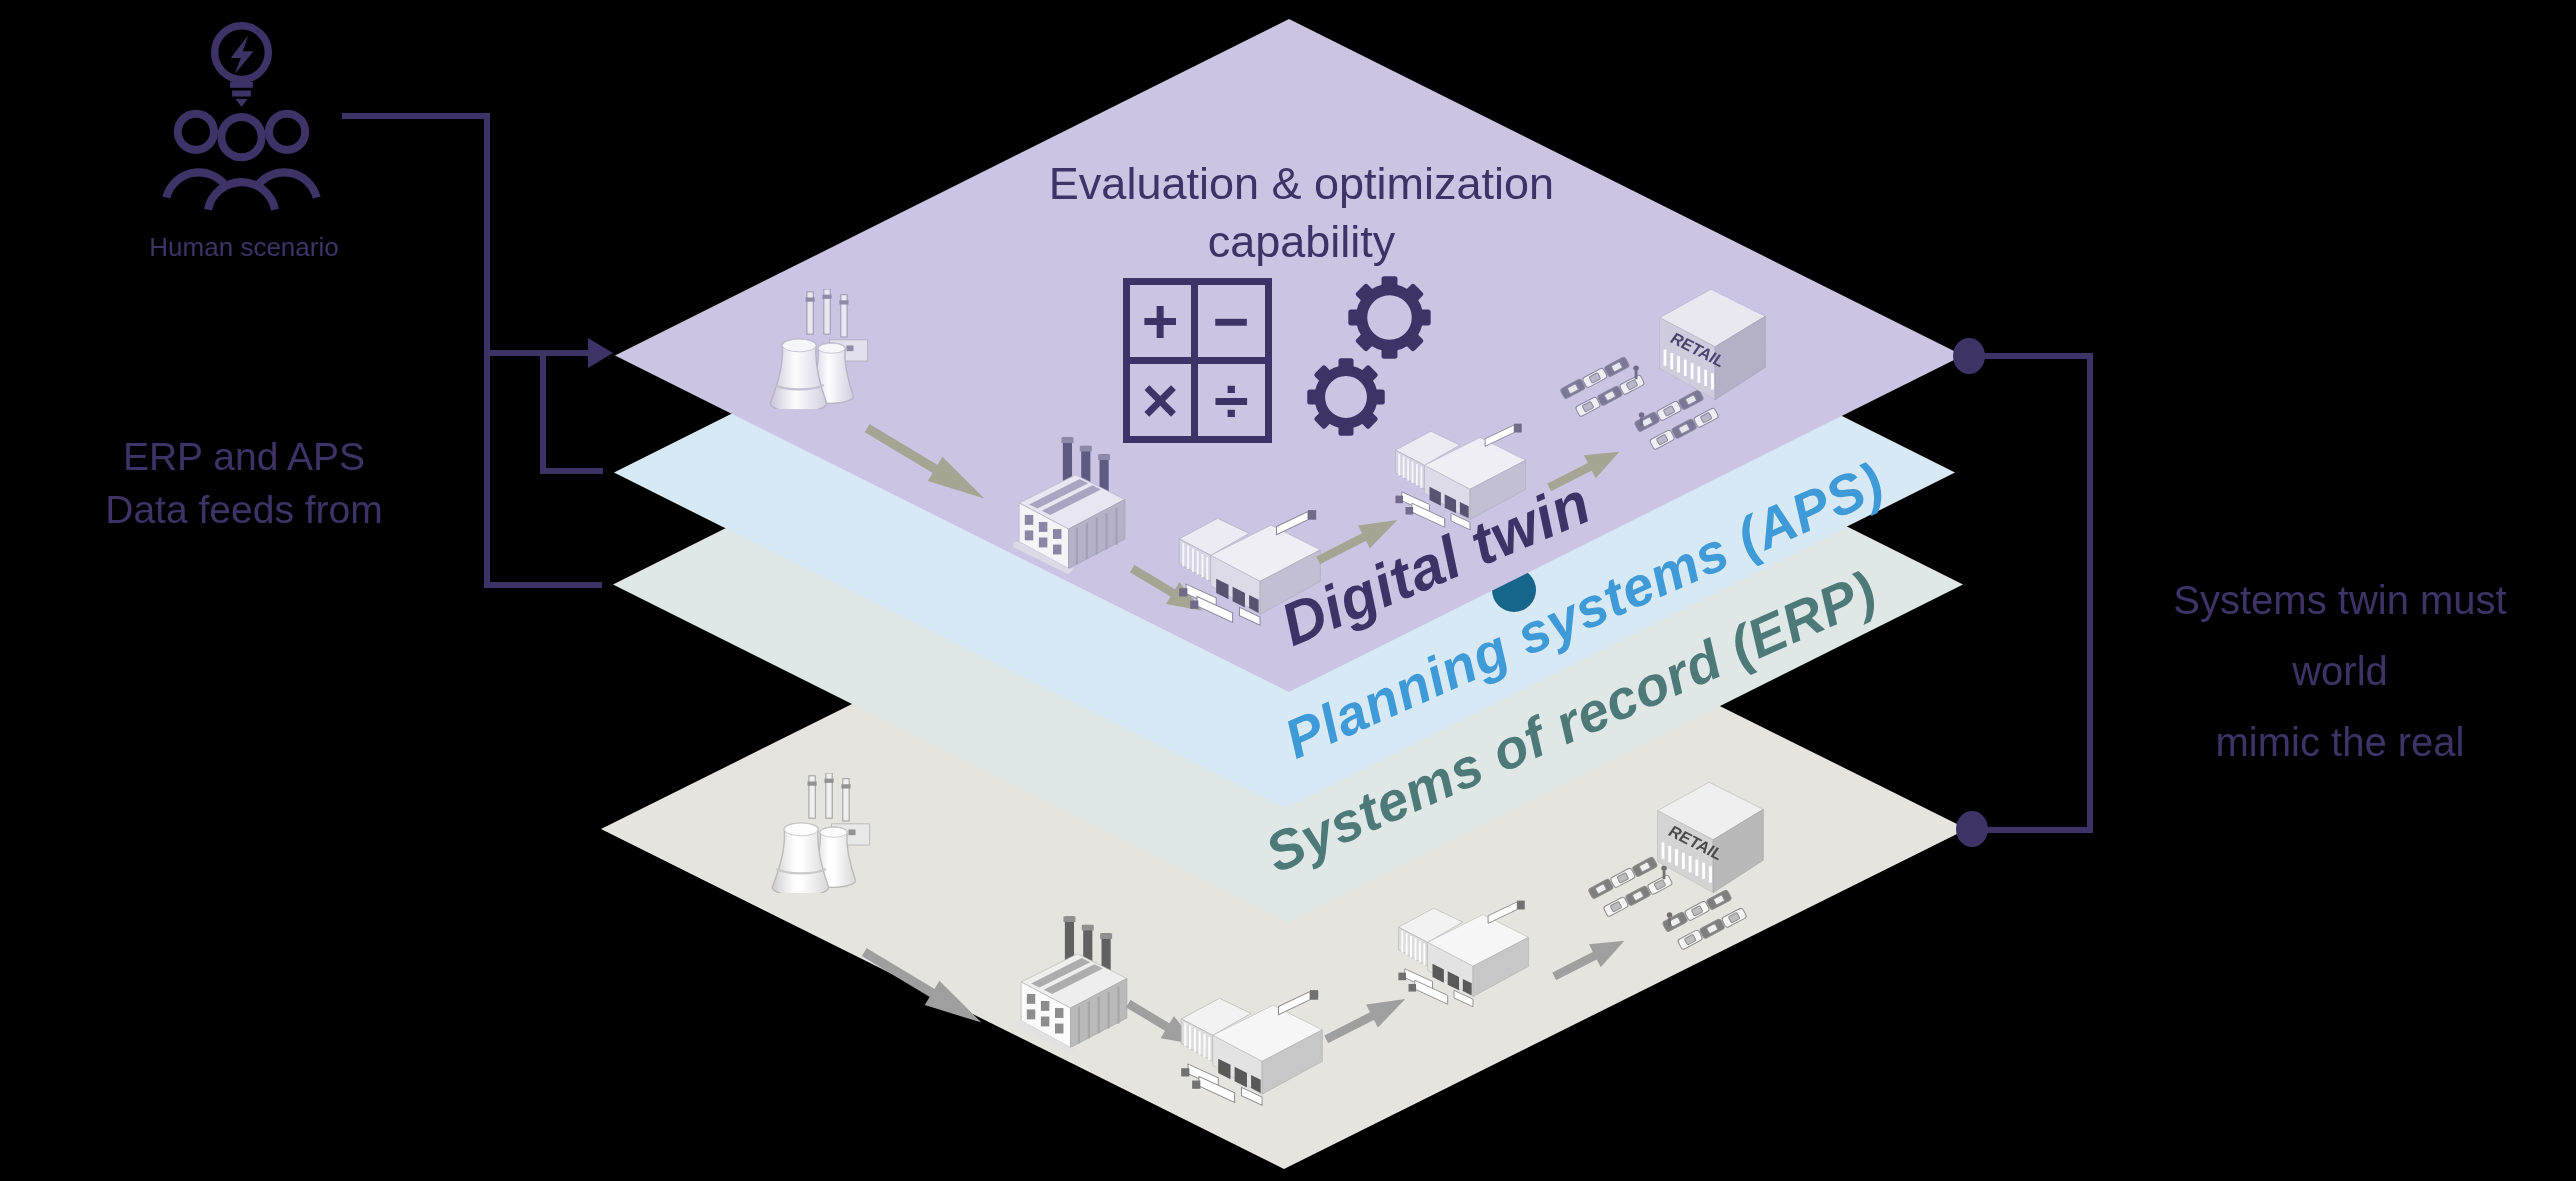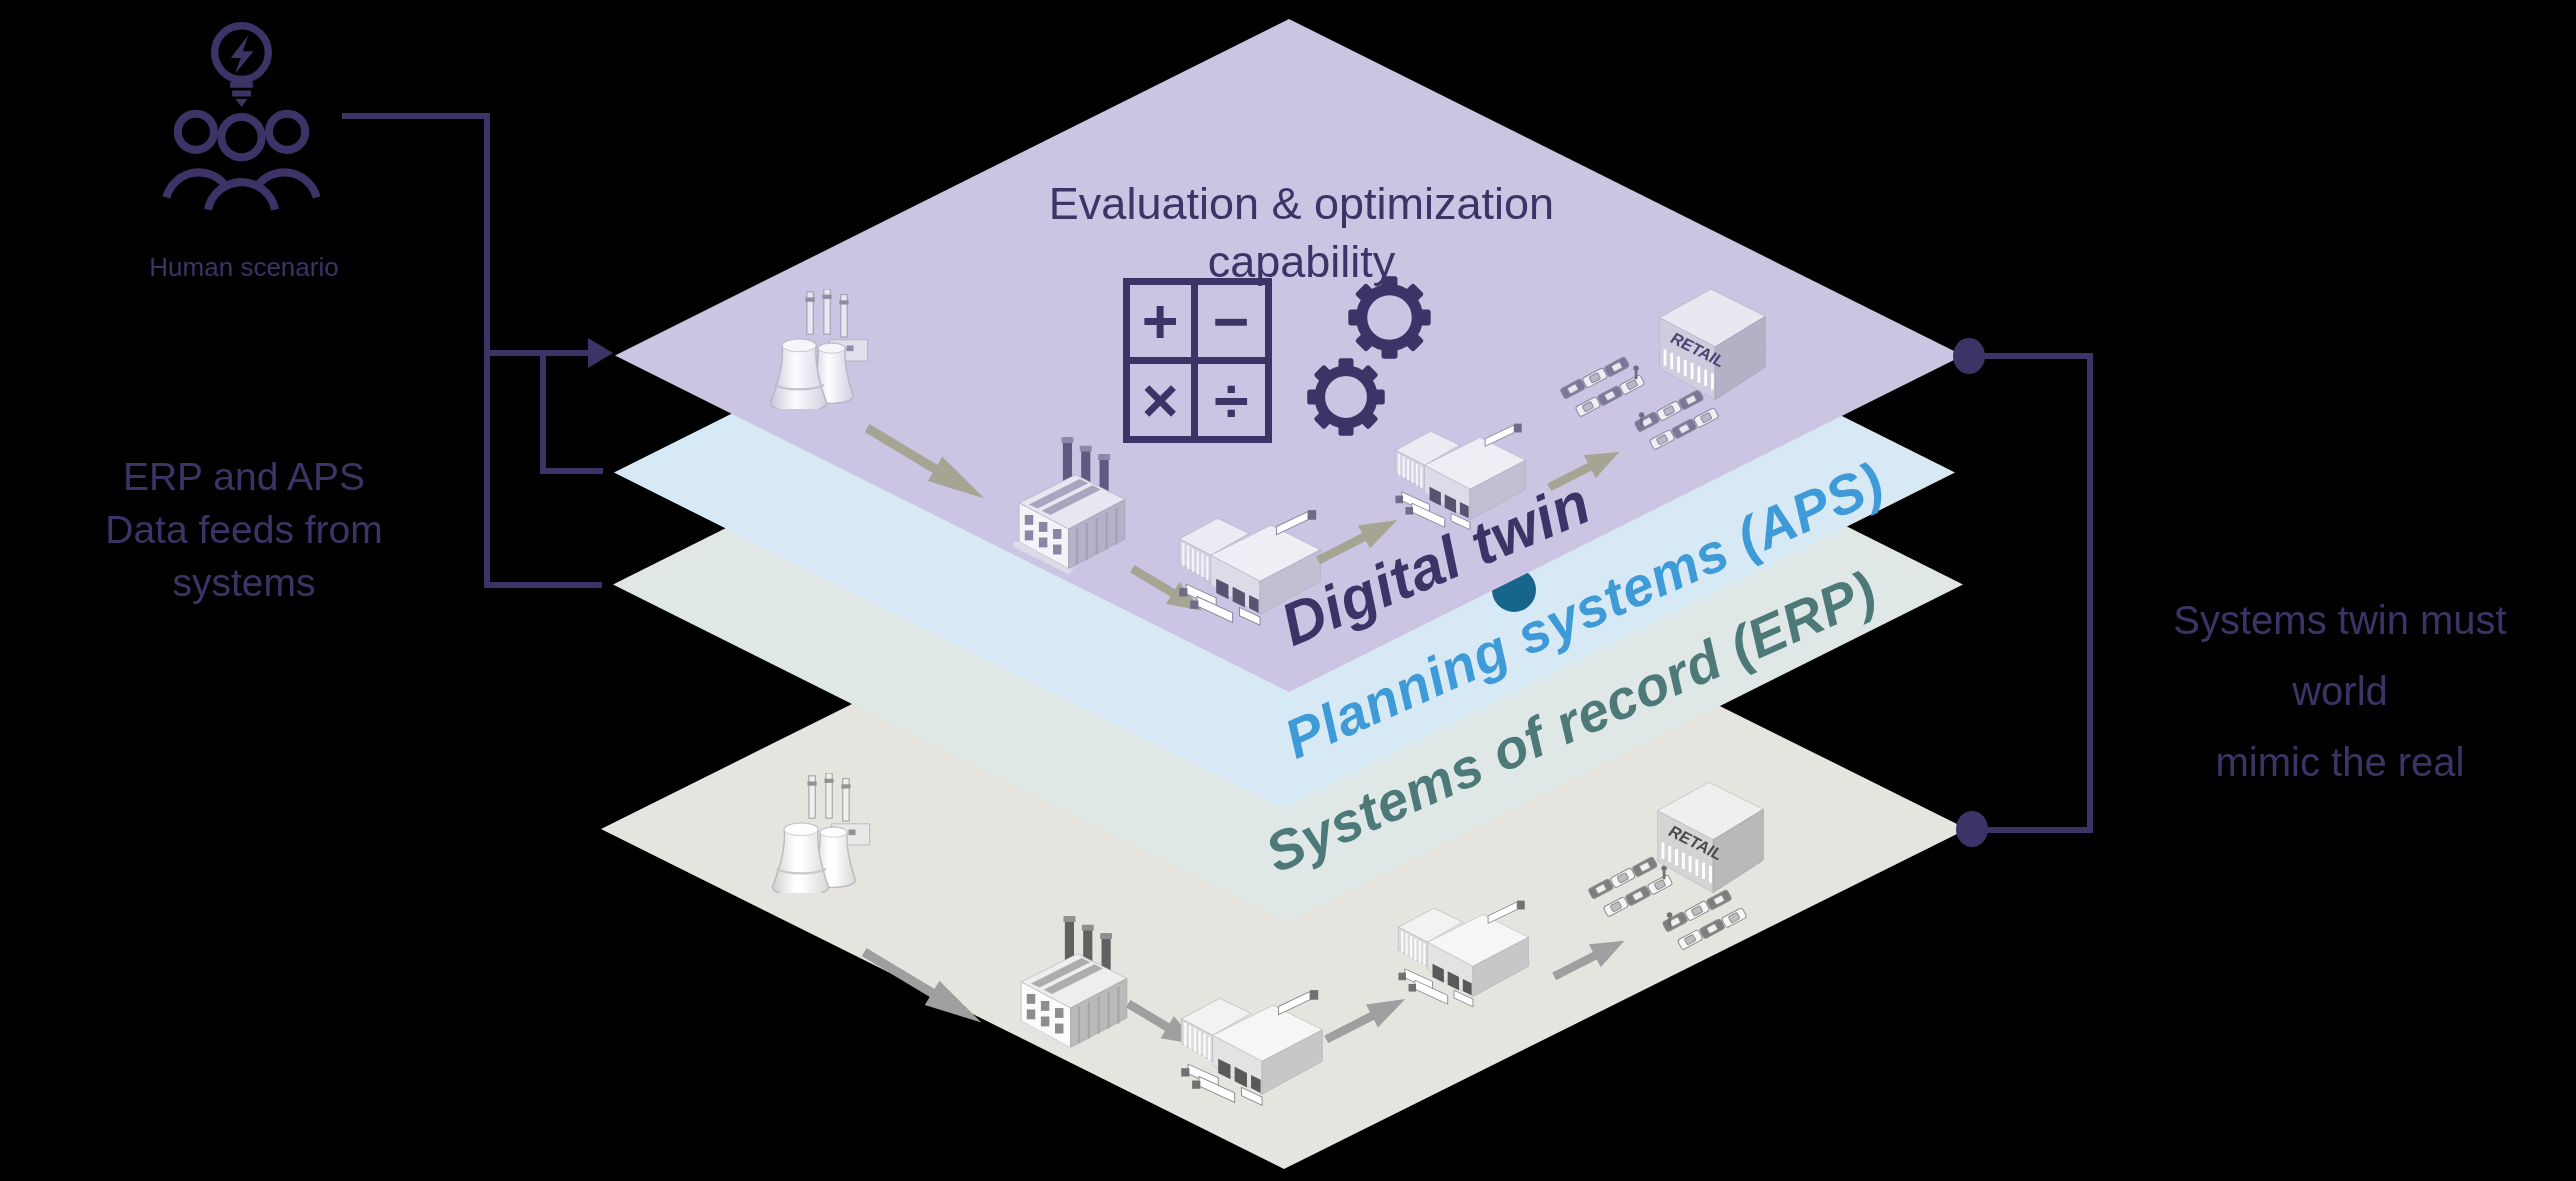--- a/index.html
+++ b/index.html
@@ -30,21 +30,21 @@
   .dot {
     position:absolute; width:32px; height:36px; border-radius:50%;
     background:#3e3366;
   }
   .peek {
     position:absolute; left:1492px; top:568px; width:44px; height:44px;
     border-radius:50%; background:#17658a;
   }
 
   
-  .tblock { position:absolute; text-align:center; color:#3e3366;margin-top:20px; }
+  .tblock { position:absolute; text-align:center; color:#3e3366; }
   .tblock div { white-space:nowrap; }
   .t-human   { left:27.5px;   top:224px; width:433px; font-size:26px; line-height:46px; }
   .t-data    { left:27.5px;   top:430px; width:433px; font-size:39px; line-height:53px; }
   .t-eval    { left:989px; top:155px; width:625px; font-size:45px; line-height:58px; }
   .t-mimic   { left:2127px; top:565px; width:426px; font-size:40px; line-height:71px; }
 
   .layer-label {
     position:absolute; white-space:nowrap;
     font-weight:bold; font-style:italic;
     transform-origin:0 0; letter-spacing:0.7px;
@@ -379,21 +379,20 @@
   <svg class="icon" style="left:161px; top:17px; color:#3e3366;" width="161" height="196" viewBox="0 0 235 285">
       <use href="#team"></use>
     </svg>
 
   <div class="tblock t-human">
     <div>Human scenario</div>
   </div>
   <div class="tblock t-data">
     <div>ERP and APS</div>
     <div>Data feeds from</div>
-    <div>systems</div>
   </div>
 
   <div class="tblock t-mimic">
     <div>Systems twin must</div>
     <div>world</div>
     <div>mimic the real</div>
   </div>
 
   <div class="ln" style="left:342px; top:113px; width:148px; height:6.2px;"></div>
   <div class="ln" style="left:484px; top:113px; width:6.2px; height:475px;"></div>

